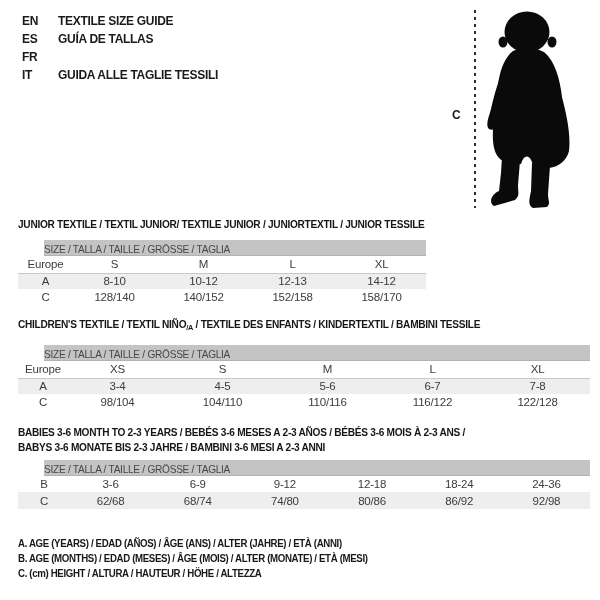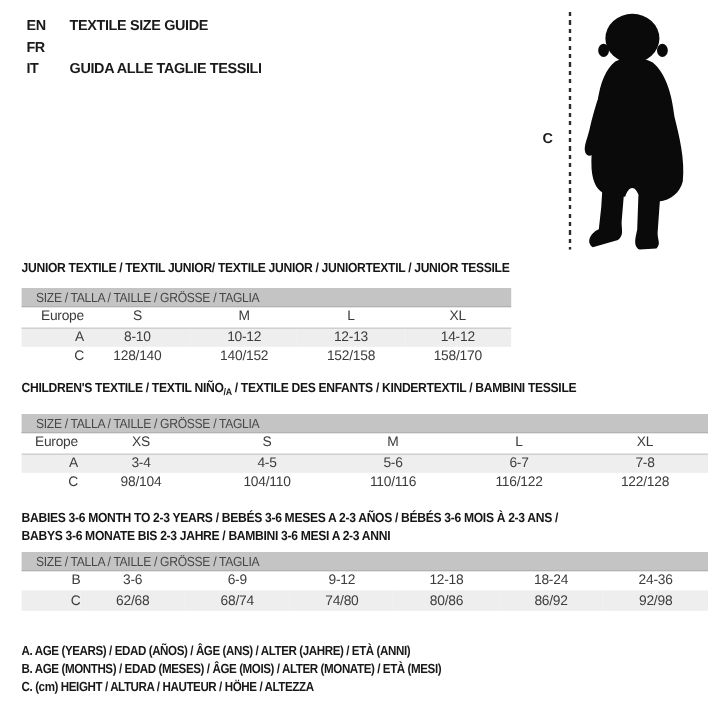--- a/index.html
+++ b/index.html
@@ -29,47 +29,51 @@
   #t3-title { top:425px; line-height:15px; }
   .t2-sub { font-size:8px; vertical-align:-2px; }
 
   
   .tbl-body { position:absolute; left:18px; }
   #t1-body { top:240px; width:408px; }
   #t2-body { top:345px; width:572px; }
   #t3-body { top:460px; width:572px; }
 
   .size-bar { height:15px; background:#c4c4c4; border-bottom:1px solid #b2b2b2;
-    line-height:15px; padding-left:12px; }
+    line-height:15px; padding-left:0;margin-left:26px; }
   .size-bar span { display:inline-block; font-size:11px; color:#474747;
     letter-spacing:-0.3px; transform:scaleX(0.92); transform-origin:0 50%; white-space:nowrap; }
 
   table { border-collapse:collapse; table-layout:fixed; width:100%; }
   td { font-size:11.5px; color:#3c3c3c; text-align:center; vertical-align:middle;
     padding:0; letter-spacing:-0.2px; }
-  td.lbl { text-align:right; padding-left:3px; }
+  td.lbl { text-align:center; padding-left:3px; }
   tr.hdr { height:17px; }
   tr.hdr td { border-bottom:1px solid #c9c9c9; }
   tr.r16 { height:16px; }
   tr.r17 { height:17px; }
   tr.stripe { background:#eeeeee; }
 
   
   .footnote { position:absolute; left:18px; font-size:11px; font-weight:700;
     letter-spacing:-0.4px; white-space:nowrap; color:#181818; line-height:13px;
     transform:scaleX(0.88); transform-origin:0 0; }
   #fn-a { top:537px; } #fn-b { top:552px; } #fn-c { top:567px; }
 </style>
 </head>
 <body>
 
 <div class="lang-list">
   <div class="lang-row">
     <span class="lang-code">EN</span>
     <span class="lang-label">TEXTILE SIZE GUIDE</span>
+  </div>
+  <div class="lang-row">
+    <span class="lang-code">ES</span>
+    <span class="lang-label">GUÍA DE TALLAS</span>
   </div>
   <div class="lang-row">
     <span class="lang-code">FR</span>
   </div>
   <div class="lang-row">
     <span class="lang-code">IT</span>
     <span class="lang-label">GUIDA ALLE TAGLIE TESSILI</span>
   </div>
 </div>
 

